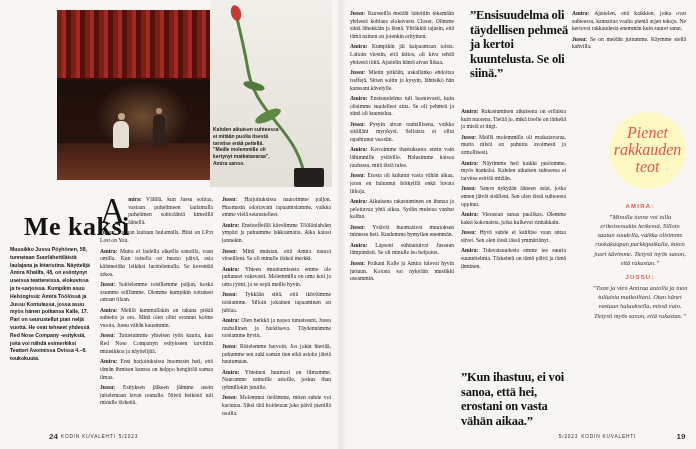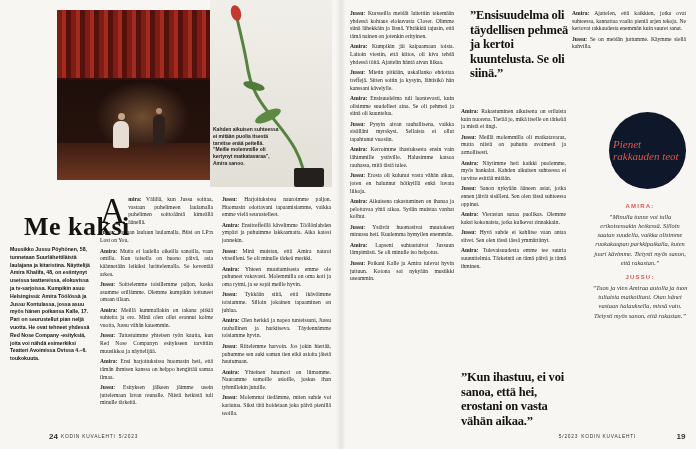--- a/index.html
+++ b/index.html
@@ -51,22 +51,22 @@
   .speaker{font-weight:bold;}
   .dropcap{float:left;font-size:35px;line-height:0.78;padding:2px 3px 0 0;color:#141312;}
 
   .pullquote{position:absolute;font-weight:bold;font-size:12.5px;line-height:1.16;
              letter-spacing:-0.2px;color:#111;font-family:"Liberation Serif",serif;}
   .pq1{left:470px;top:8px;width:106px;}
   .pq2{left:461px;top:370px;width:106px;}
 
   
   .badge{position:absolute;left:609px;top:112px;width:77px;height:77px;border-radius:50%;
-         background:#0f172a;display:flex;align-items:center;justify-content:center;text-align:left;
-         font-style:italic;font-size:11px;line-height:1.05;color:#e2574b;padding:4px;box-sizing:border-box;}
+         background:#fef9c3;display:flex;align-items:center;justify-content:center;text-align:center;
+         font-style:italic;font-size:16px;line-height:1.05;color:#e2574b;padding:4px;box-sizing:border-box;}
   .sidebar{position:absolute;left:592px;top:196px;width:96px;text-align:center;}
   .sb-label{font-family:"Liberation Sans",sans-serif;font-weight:bold;font-size:6px;
             letter-spacing:1.2px;color:#e2574b;margin:7px 0 2.5px;}
   .sb-quote{font-style:italic;font-size:6.4px;line-height:1.45;color:#33312e;}
 
   
   .footer{position:absolute;top:432px;font-family:"Liberation Sans",sans-serif;
           font-size:4.8px;letter-spacing:0.8px;color:#33312e;}
   .footer .pgnum{font-weight:bold;font-size:8px;letter-spacing:0;vertical-align:-1px;margin-left:39px;}
   .footer-left{left:10px;}

